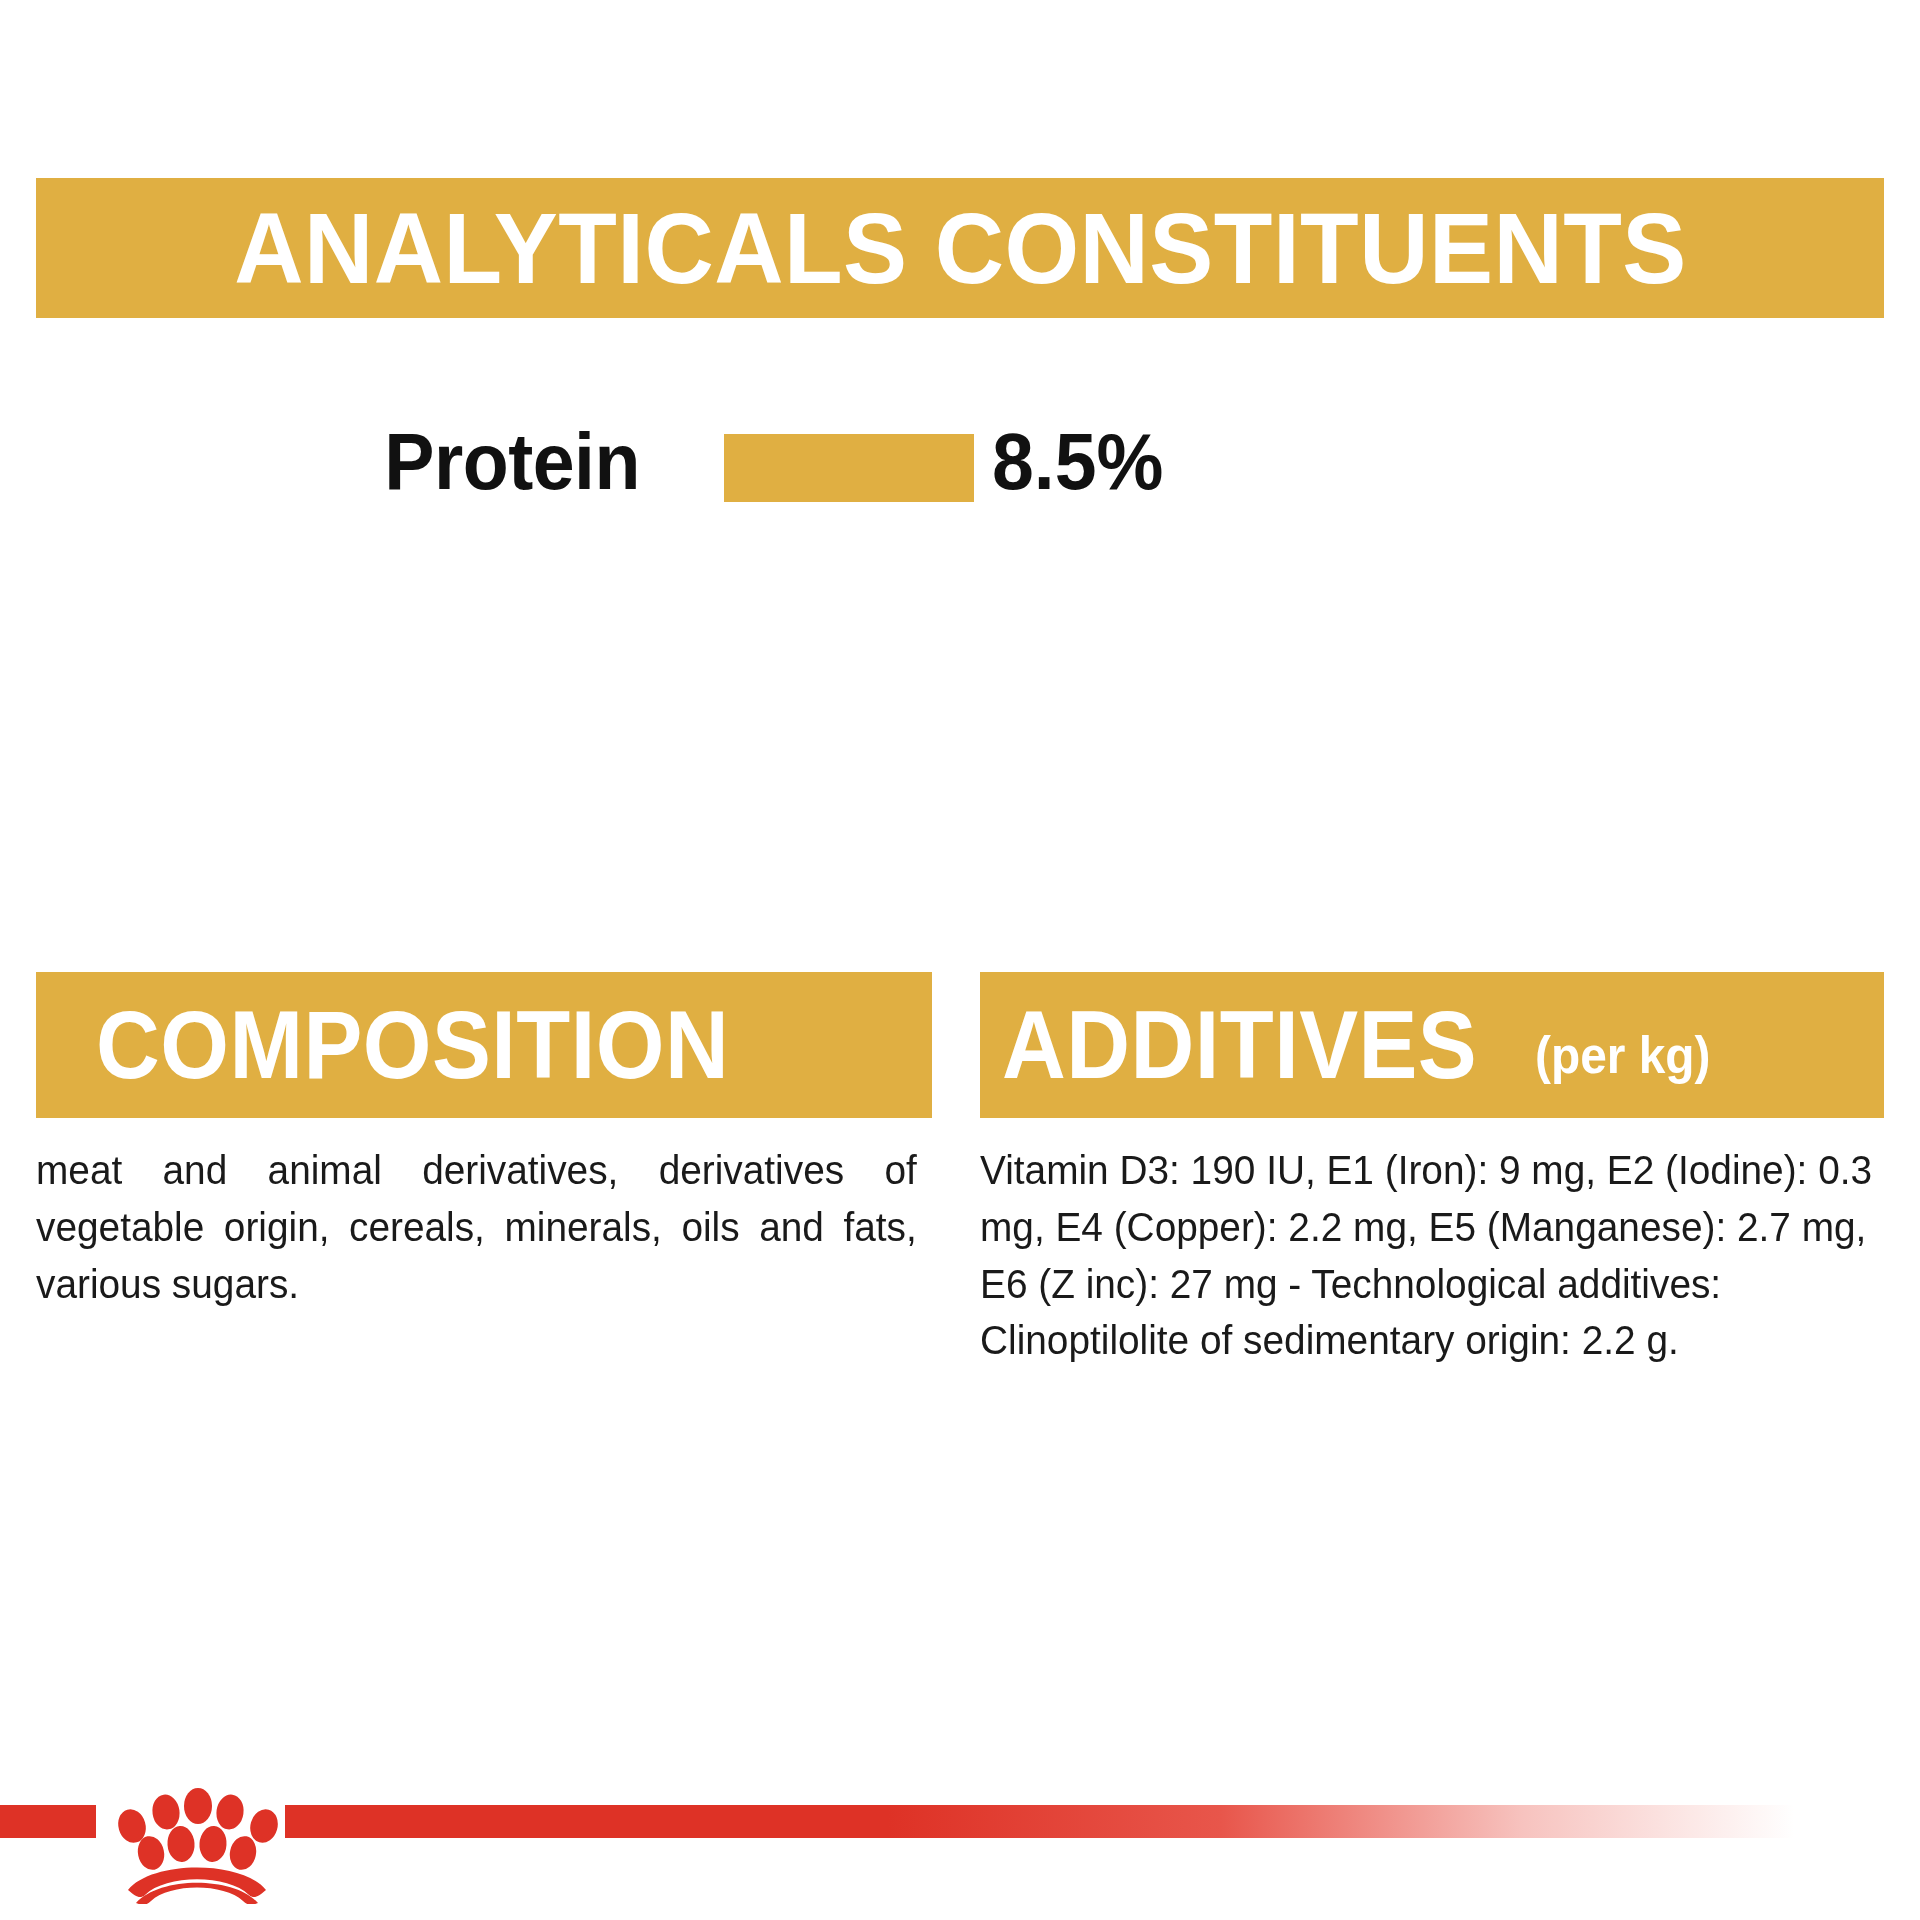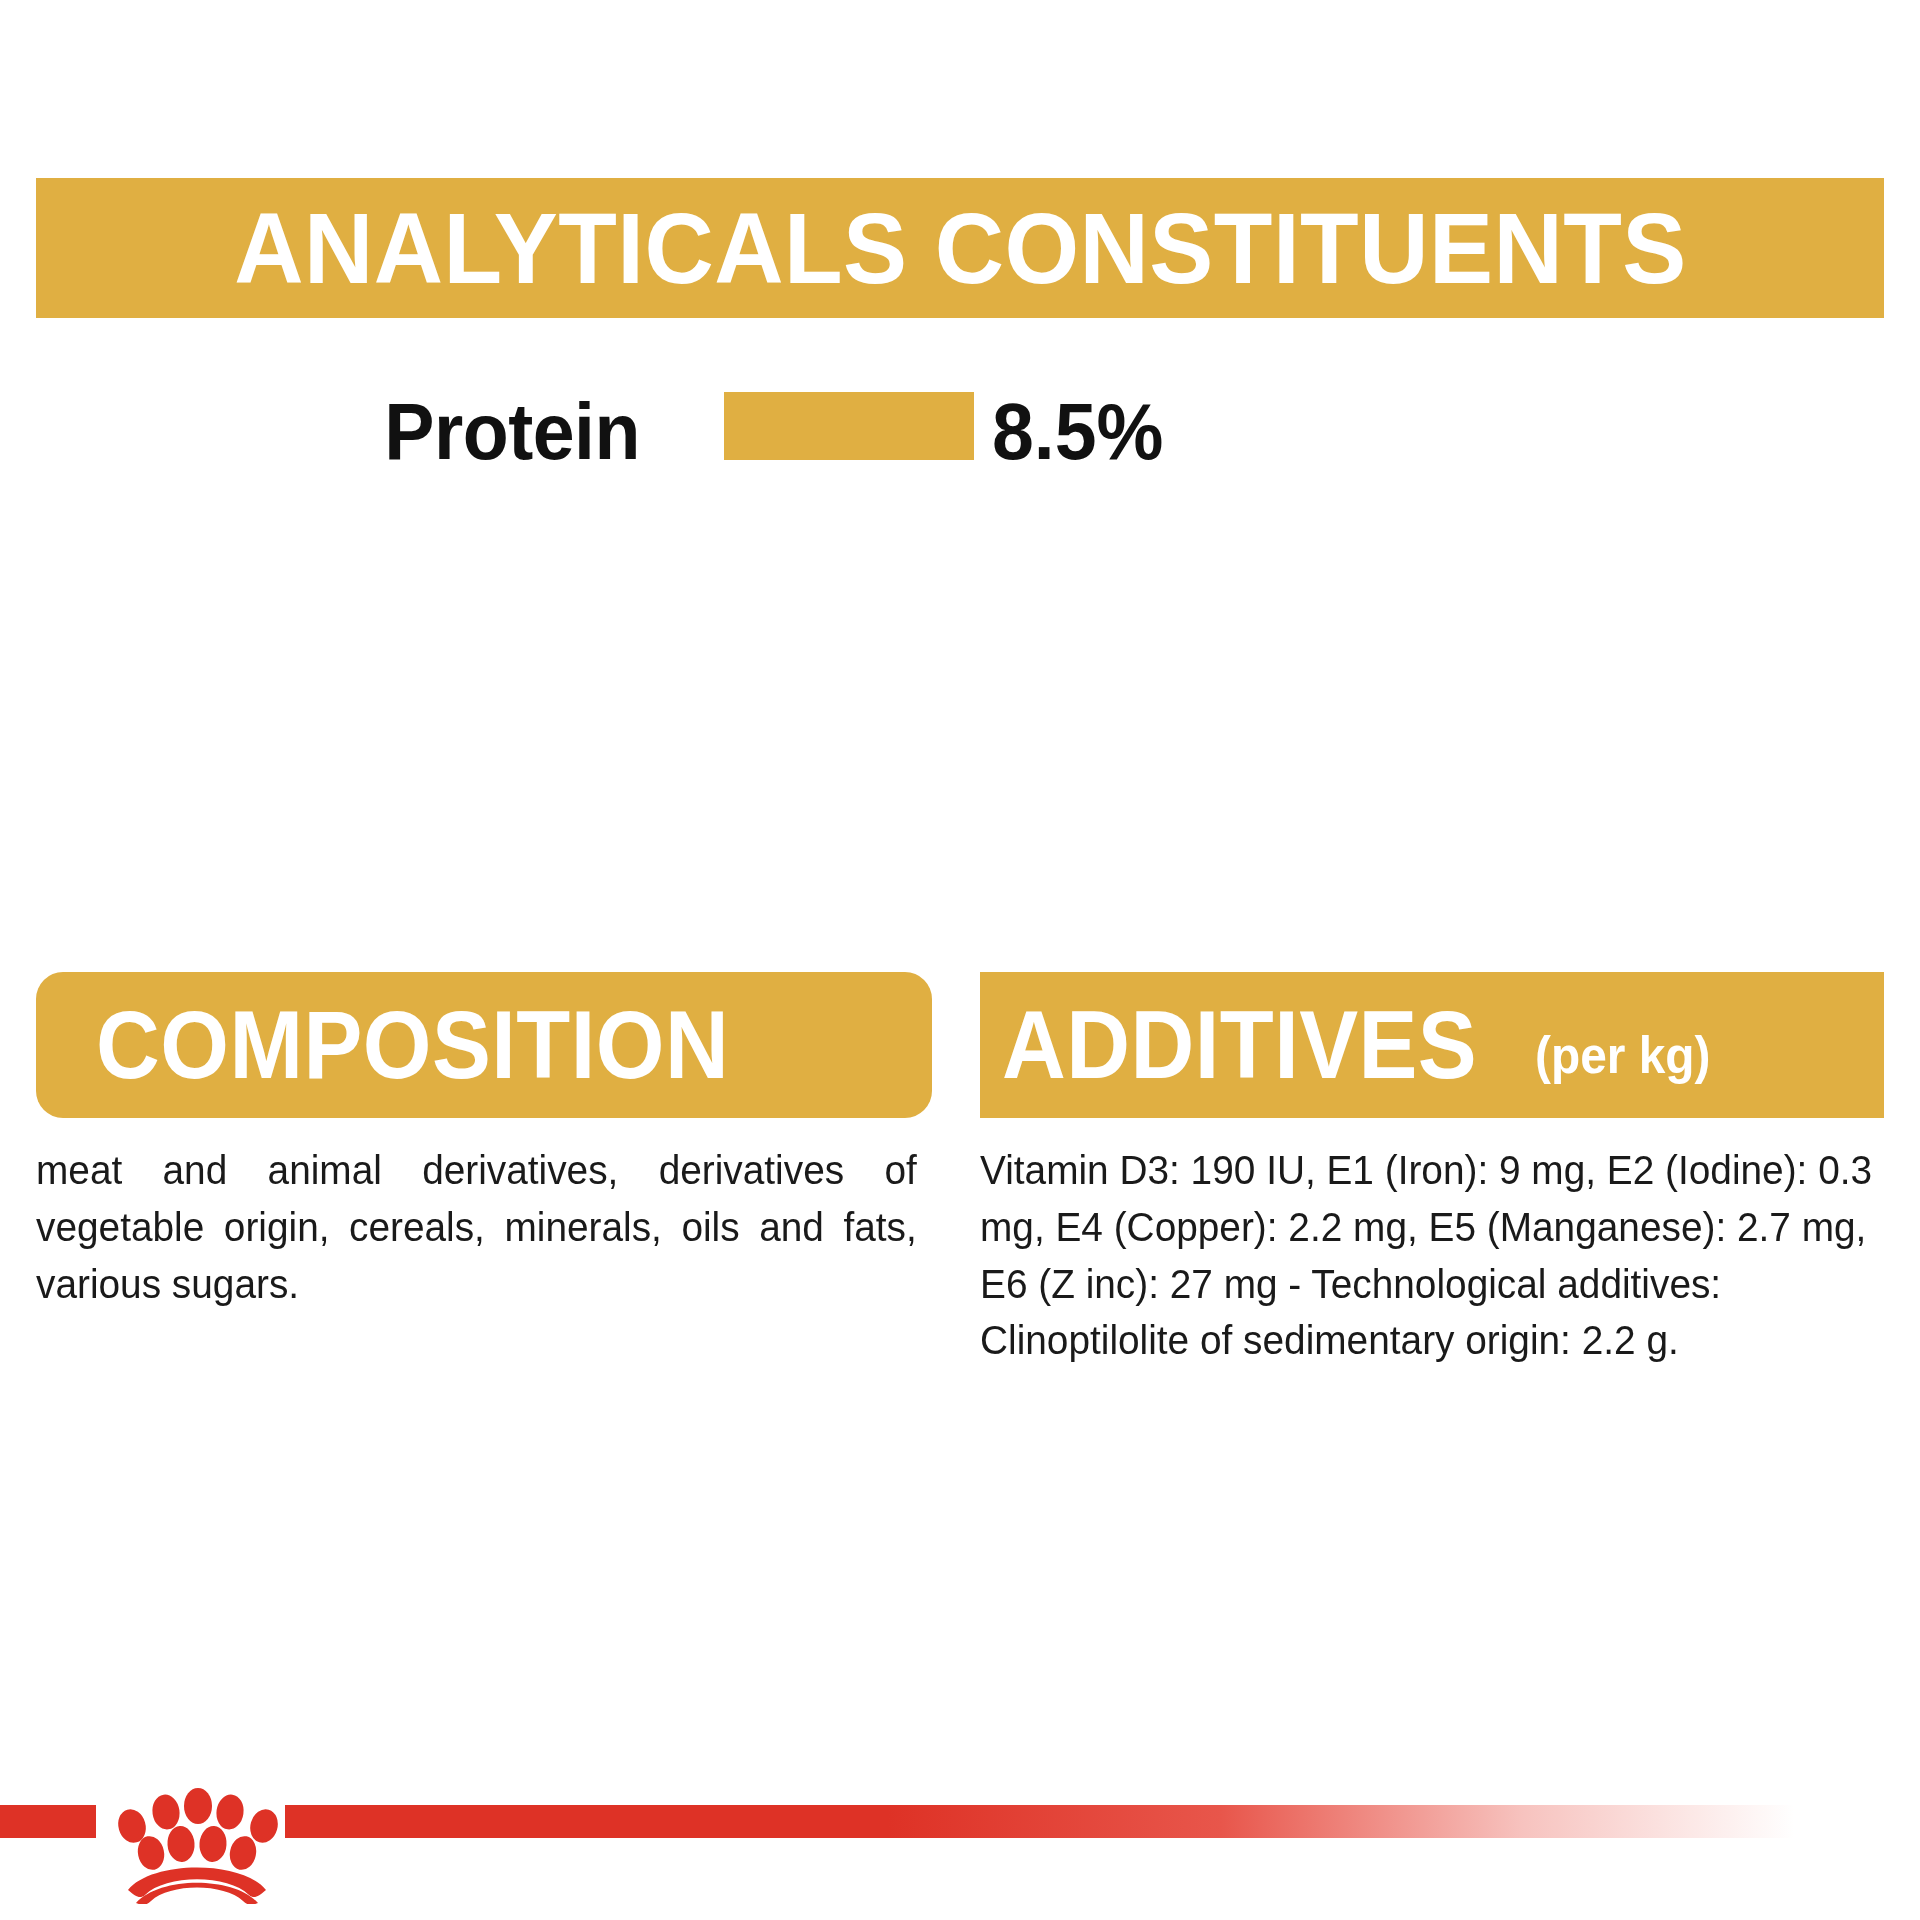--- a/index.html
+++ b/index.html
@@ -53,21 +53,20 @@
     transform-origin: center center;
   }
 
   
   #composition-banner {
     left: 36px;
     top: 972px;
     width: 896px;
     height: 146px;
     padding-left: 60px;
-    border-radius: 27px;
   }
   #composition-banner .banner-title { font-size: 96px; }
 
   
   #additives-banner {
     left: 980px;
     top: 972px;
     width: 904px;
     height: 146px;
     padding-left: 22px;
@@ -90,21 +89,21 @@
   
   #analyticals-list {
     position: absolute;
     left: 0;
     top: 392px;
     width: 1920px;
   }
 
   .analytical-row {
     display: flex;
-    align-items: flex-start;
+    align-items: flex-end;
     height: 110px;
   }
 
   .analytical-label {
     width: 640px;
     text-align: right;
     font-family: "Liberation Sans Narrow", "Liberation Sans", sans-serif;
     font-weight: 700;
     font-size: 80px;
     line-height: 1;

